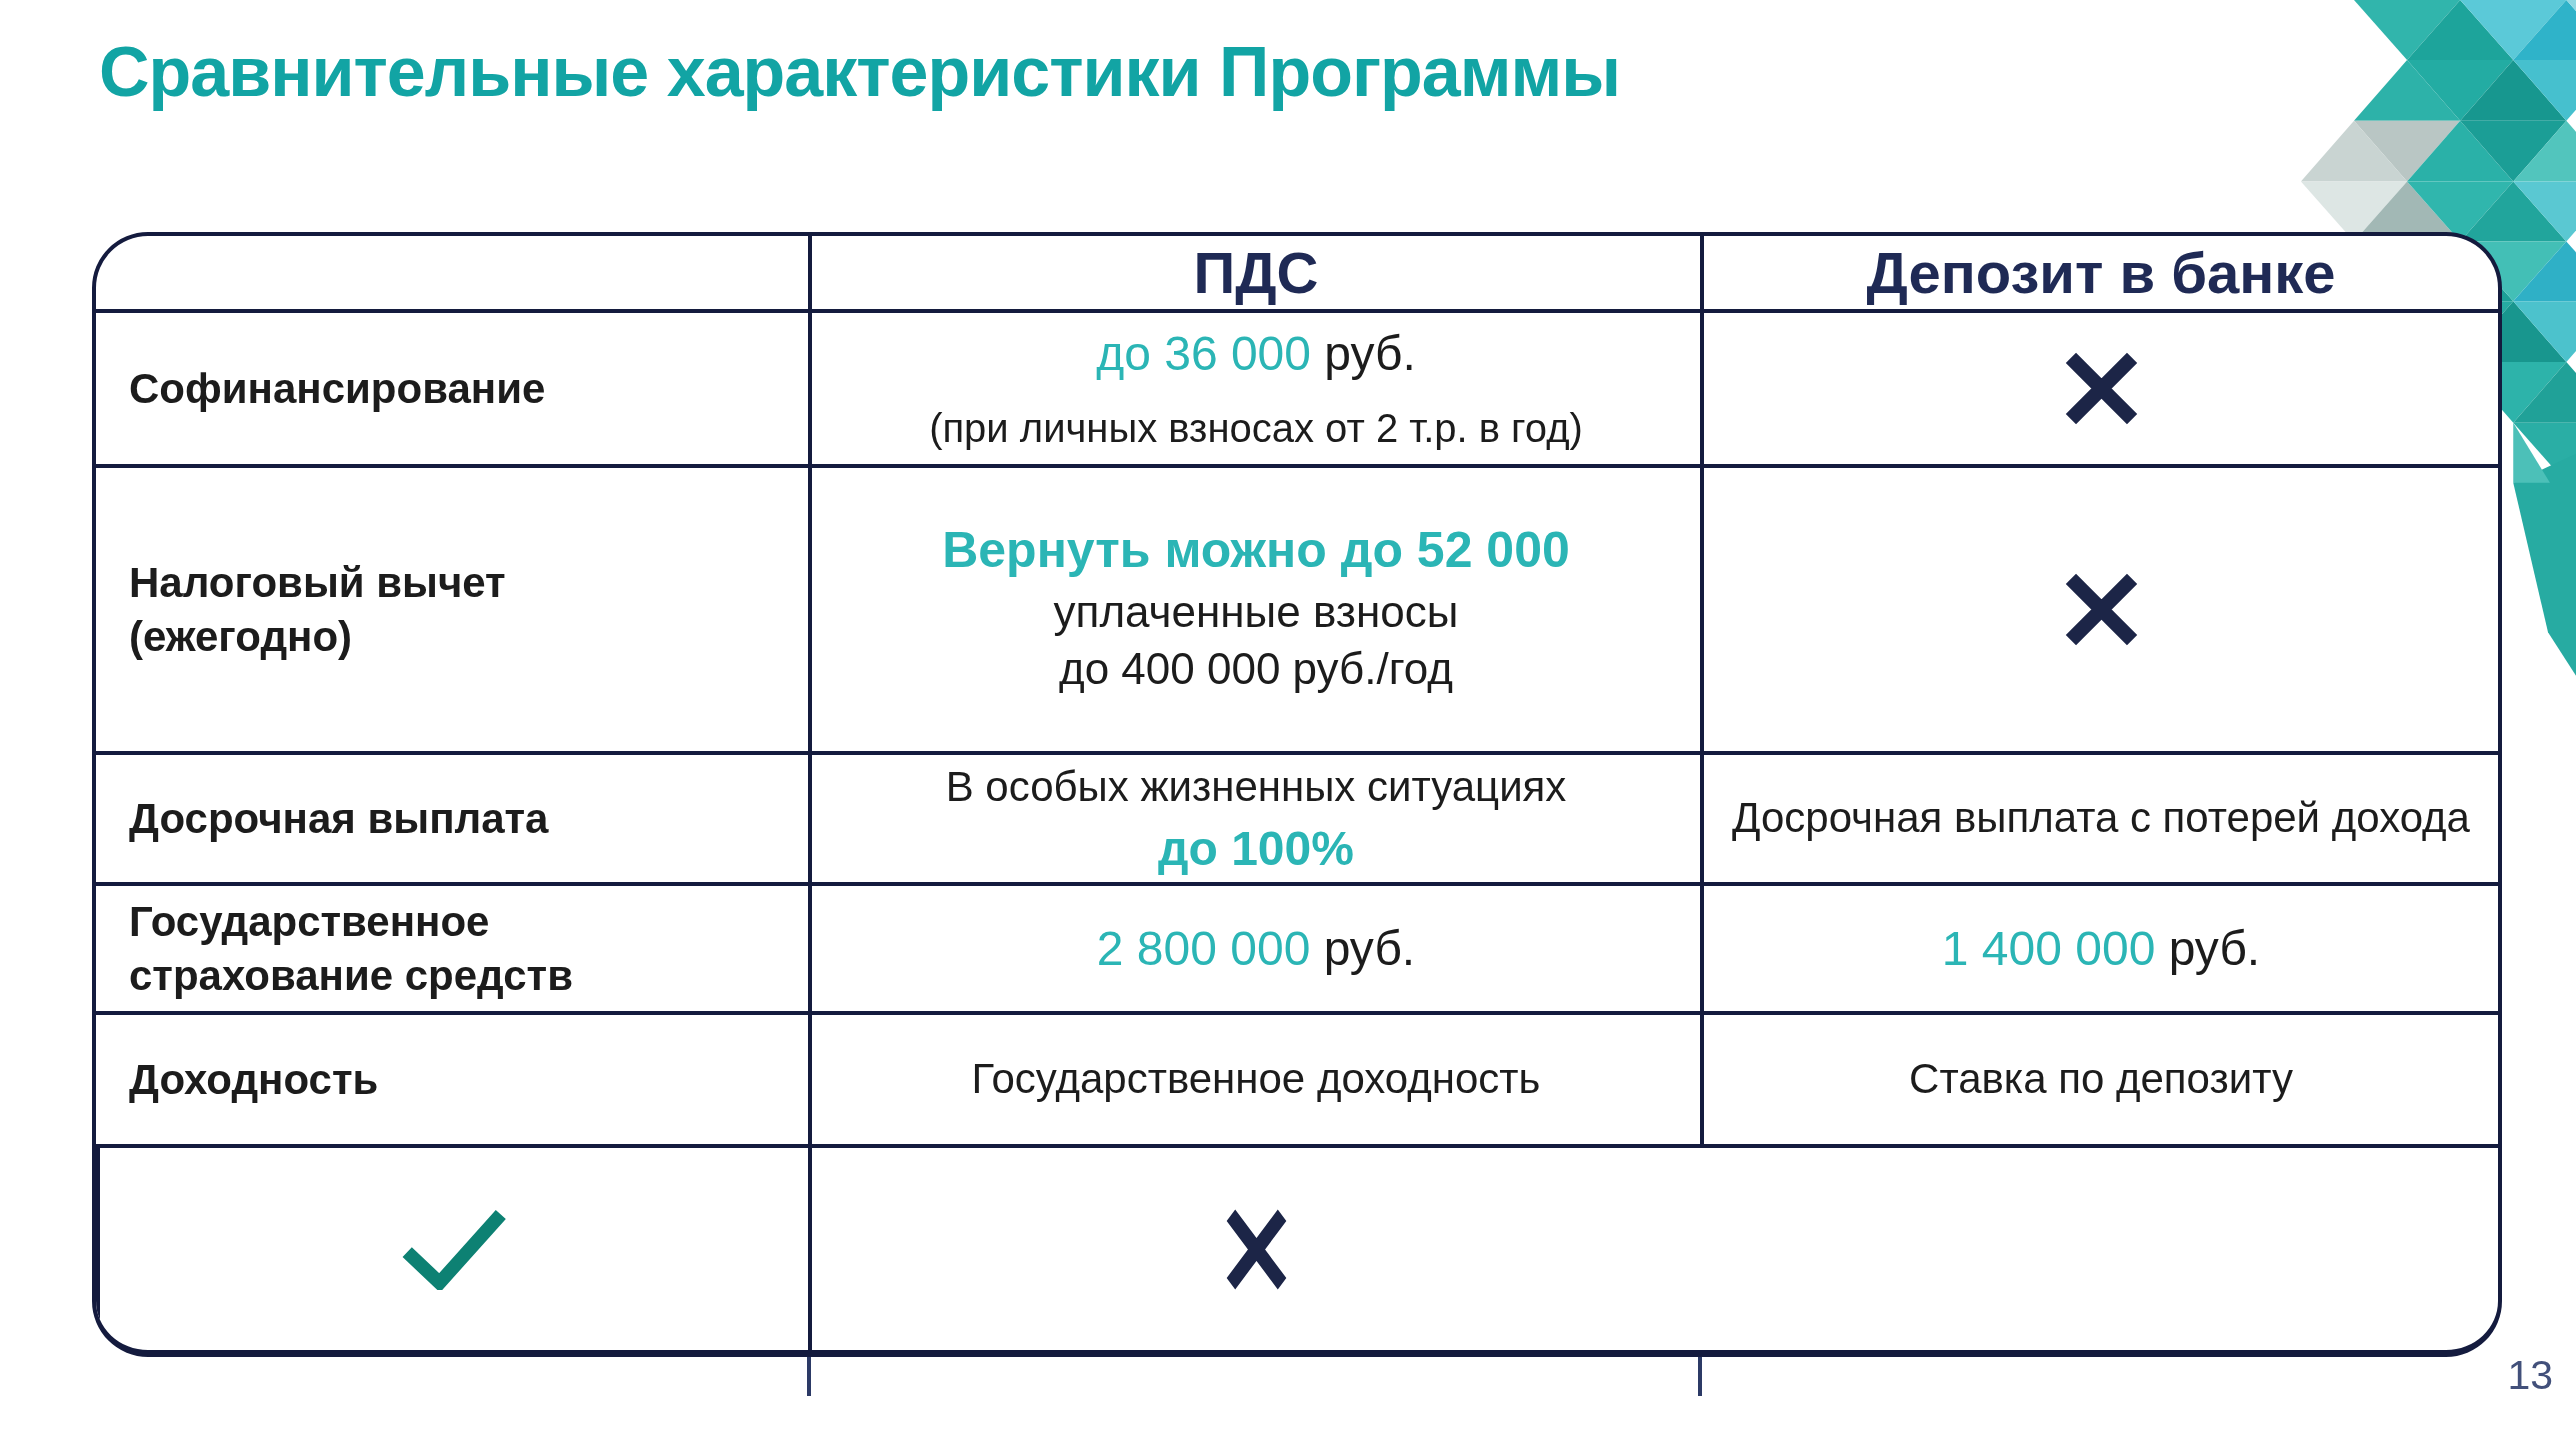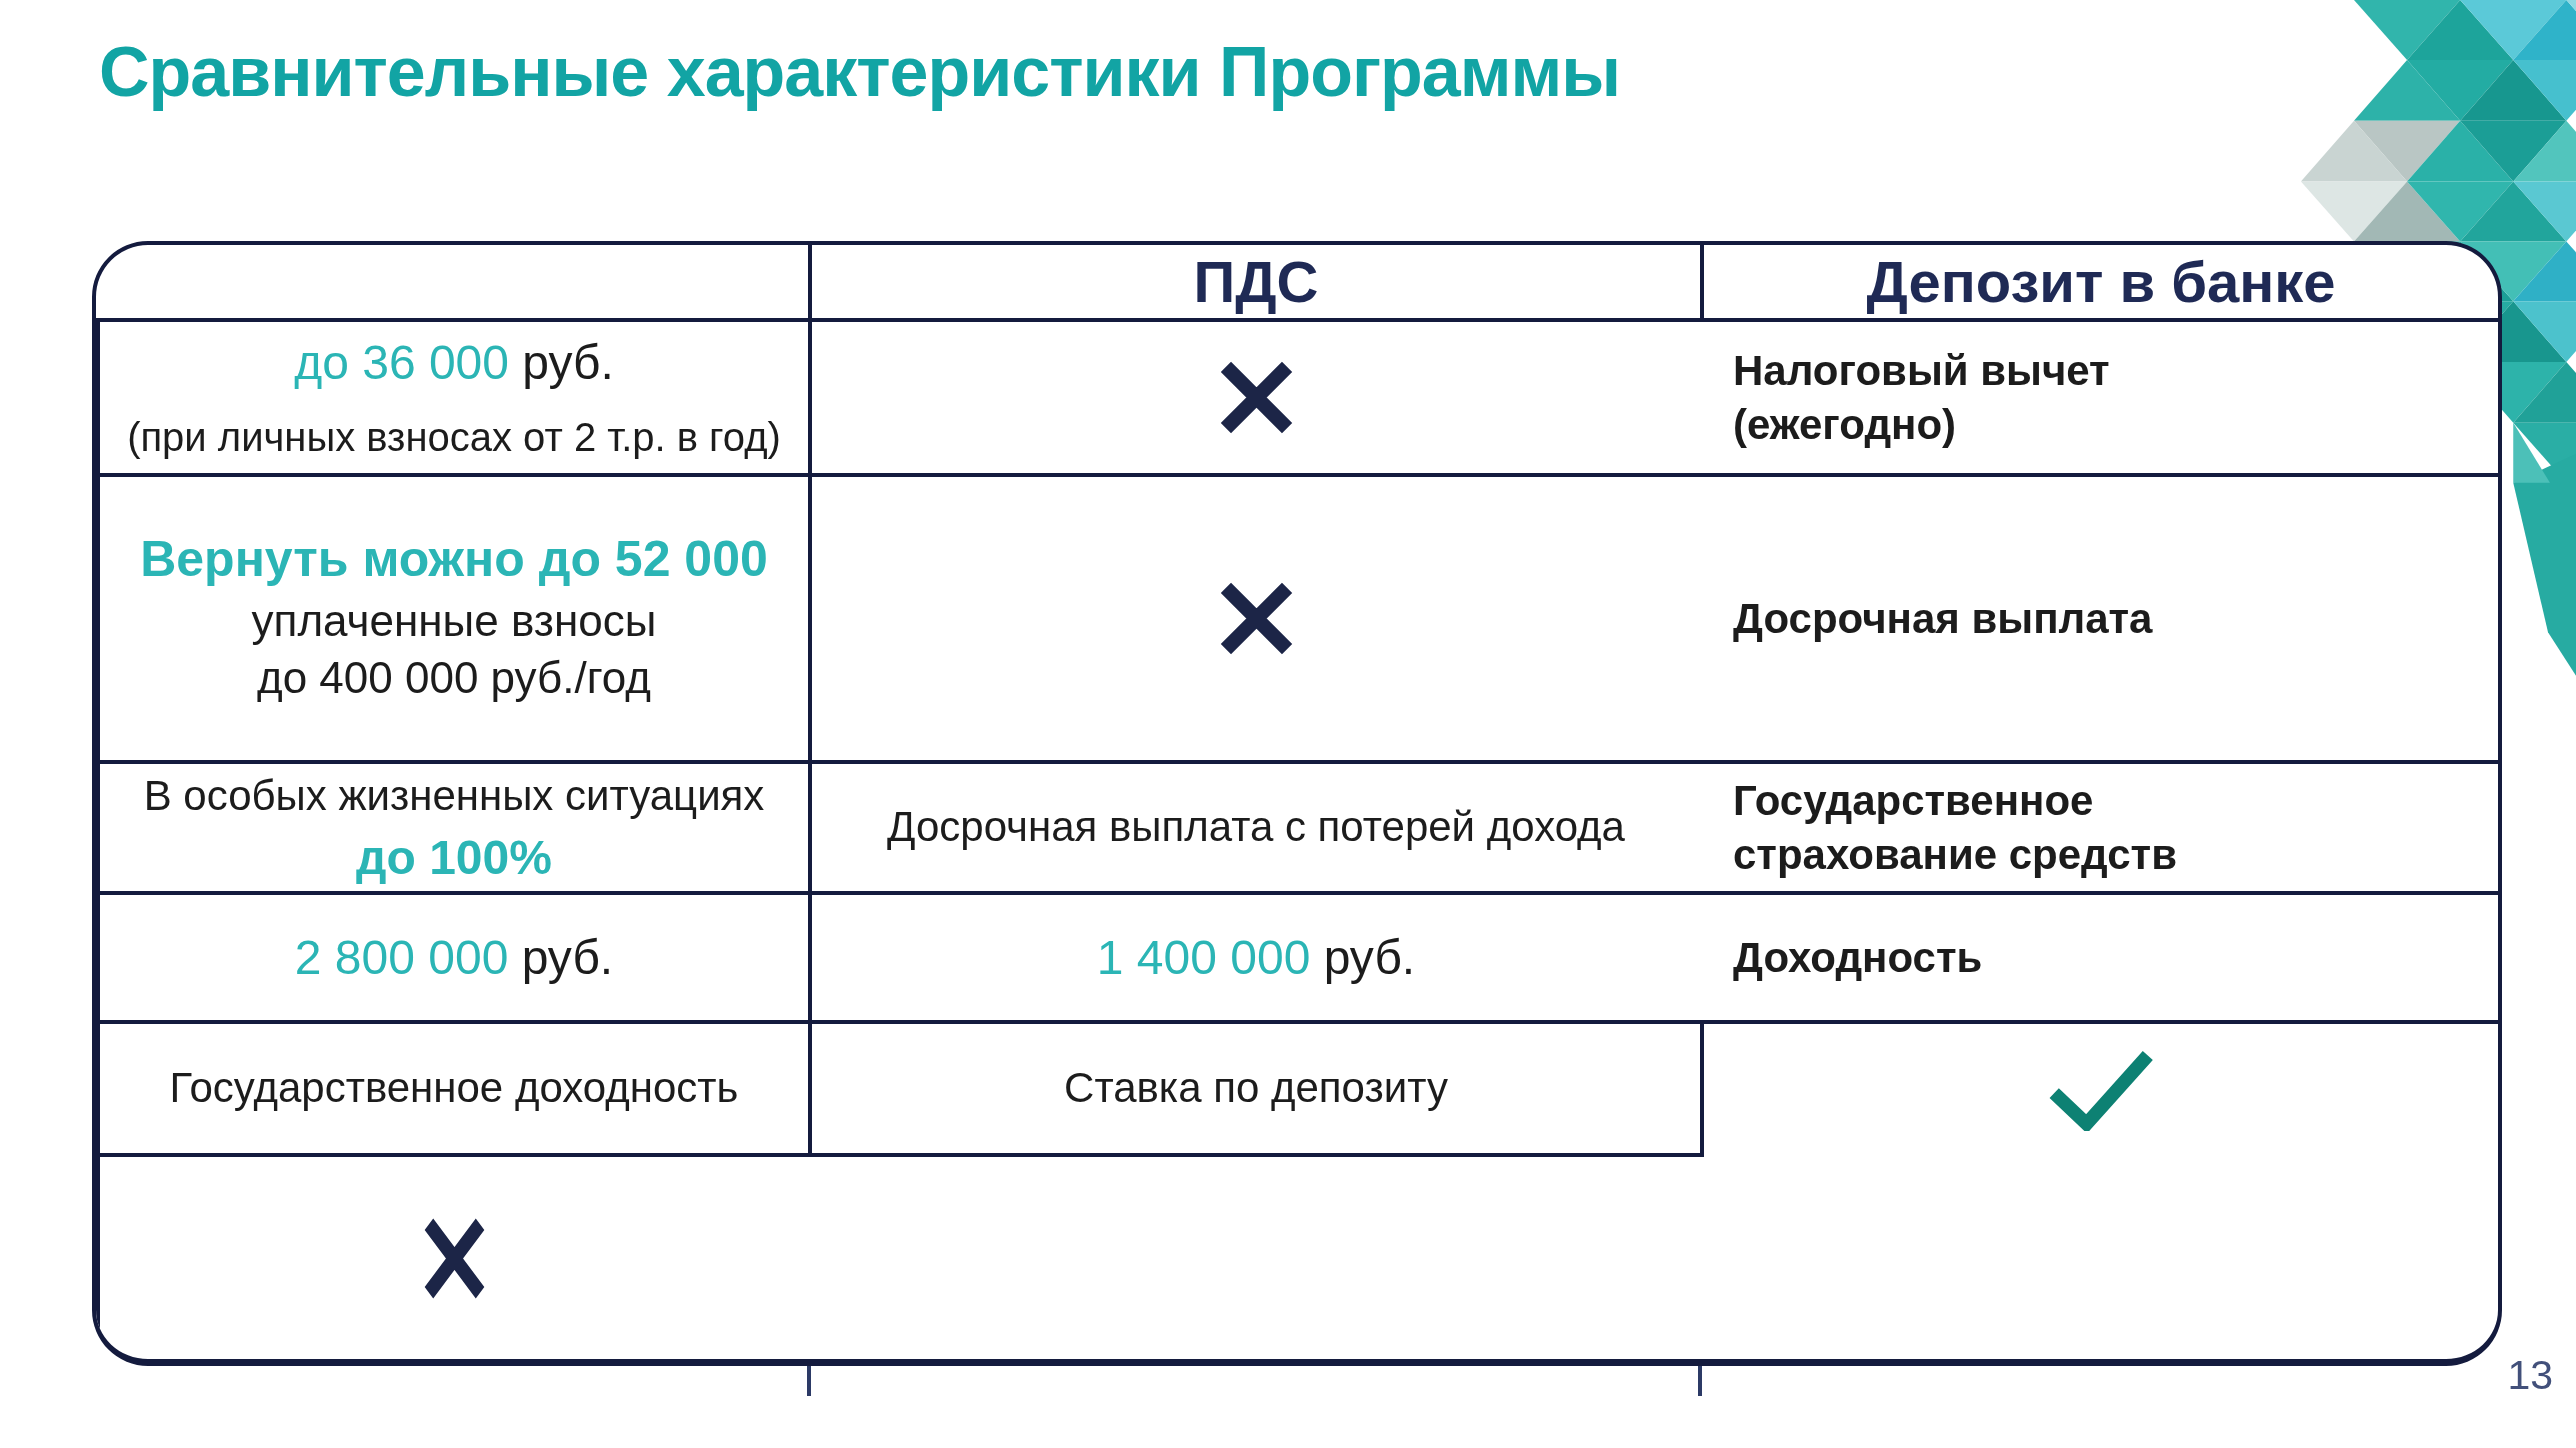--- a/index.html
+++ b/index.html
@@ -26,21 +26,20 @@
     font-size:70px;font-weight:800;letter-spacing:-1px;color:var(--title-teal);white-space:nowrap;
   }
   
   .tbl{
     position:absolute;left:92px;top:232px;width:2410px;height:1125px;z-index:1;
     background:#fff;border:4.8px solid var(--navy);border-bottom-width:7.7px;border-radius:56px;
     box-sizing:border-box;overflow:hidden;
     display:grid;
     grid-template-columns:712px 892px 1fr;
     grid-template-rows:77px 155px 287px 131px 129px 133px 1fr;
-    margin-top:9px;
   }
   .cell{
     display:flex;flex-direction:column;align-items:center;justify-content:center;
     text-align:center;box-sizing:border-box;min-width:0;
   }
   .bl{border-left:4.8px solid var(--navy);}
   .bb{border-bottom:4.8px solid var(--navy);}
   .rowlabel{
     align-items:flex-start;text-align:left;padding-left:33px;padding-right:9.7px;
     font-weight:700;font-size:42px;line-height:1.28;color:var(--text-dark);white-space:pre-line;
@@ -114,20 +113,21 @@
 
   <div class="colext a"></div>
   <div class="colext b"></div>
 
   <div class="tbl">
 
     <div class="cell bb"></div>
     <div class="cell bb bl colhead">ПДС</div>
     <div class="cell bb bl colhead">Депозит в банке</div>
 
+    <div class="cell bb rowlabel">Софинансирование</div>
     <div class="cell bb bl">
       <div class="big"><span class="accent">до 36 000</span><span> руб.</span></div>
       <div class="note">(при личных взносах от 2 т.р. в год)</div>
     </div>
     <div class="cell bb bl">
       <svg class="icon cross-icon" width="85" height="85" viewBox="0 0 100 100" aria-hidden="true">
           <path d="M14 14 L86 86 M86 14 L14 86" stroke="currentColor" stroke-width="17" fill="none"></path>
         </svg>
     </div>
 

